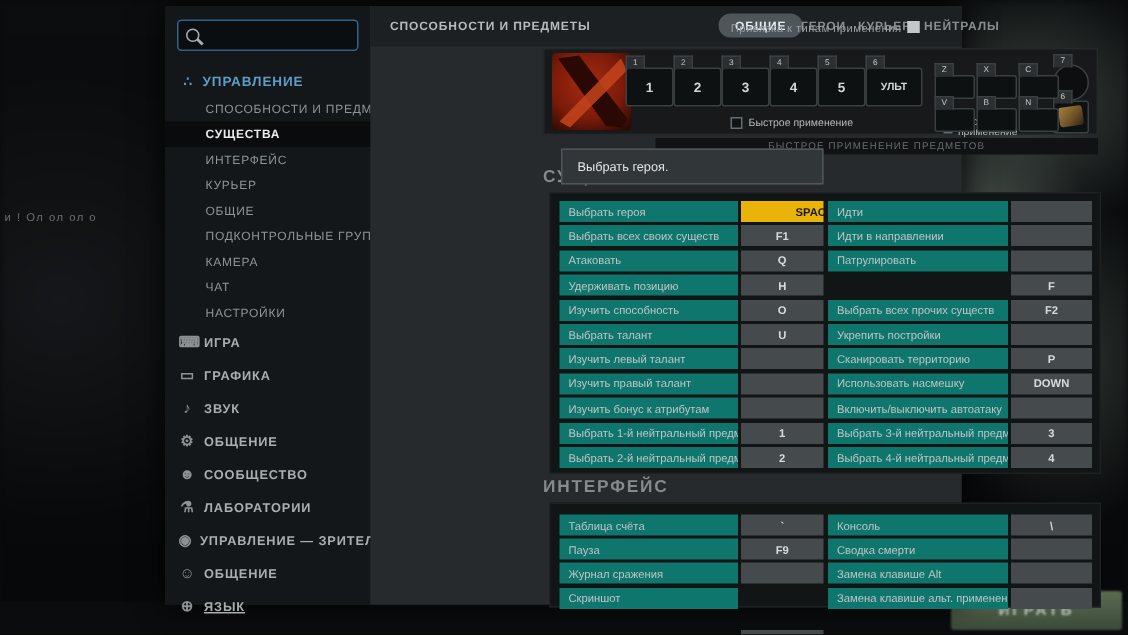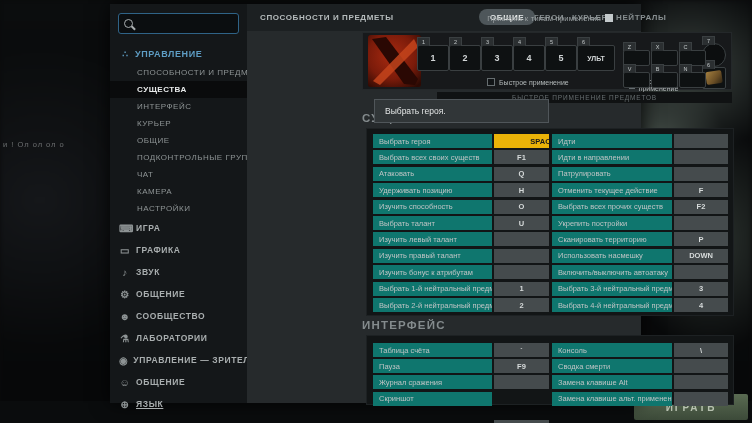--- a/index.html
+++ b/index.html
@@ -116,22 +116,22 @@
         <span class="ic">∴</span>
         <span>УПРАВЛЕНИЕ</span>
       </div>
       <div class="nav-list" id="nav-list">
           <div class="nav-item">СПОСОБНОСТИ И ПРЕДМЕТЫ</div>
           <div class="nav-item selected">СУЩЕСТВА</div>
           <div class="nav-item">ИНТЕРФЕЙС</div>
           <div class="nav-item">КУРЬЕР</div>
           <div class="nav-item">ОБЩИЕ</div>
           <div class="nav-item">ПОДКОНТРОЛЬНЫЕ ГРУППЫ</div>
+          <div class="nav-item">КАМЕРА</div>
           <div class="nav-item">ЧАТ</div>
-          <div class="nav-item">КАМЕРА</div>
           <div class="nav-item">НАСТРОЙКИ</div>
         </div>
       <div class="menu-list" id="menu-list">
           <div class="menu-item">
             <div class="ic" style="position: static;">⌨</div>
             <div class="" style="position: static;">ИГРА</div>
           </div>
           <div class="menu-item">
             <div class="ic" style="position: static;">▭</div>
             <div class="" style="position: static;">ГРАФИКА</div>
@@ -269,21 +269,20 @@
         <div class="row-label" style="left: 126px; top: 277.6px; width: 119px;">Выбрать 1-й нейтральный предмет</div>
         <div class="row-key" style="left: 247px; top: 277.6px; width: 55px;">1</div>
         <div class="row-label" style="left: 126px; top: 294px; width: 119px;">Выбрать 2-й нейтральный предмет</div>
         <div class="row-key" style="left: 247px; top: 294px; width: 55px;">2</div>
         <div class="row-label" style="left: 305px; top: 130px; width: 120px;">Идти</div>
         <div class="row-key" style="left: 427px; top: 130px; width: 54px;"></div>
         <div class="row-label" style="left: 305px; top: 146.4px; width: 120px;">Идти в направлении</div>
         <div class="row-key" style="left: 427px; top: 146.4px; width: 54px;"></div>
         <div class="row-label" style="left: 305px; top: 162.8px; width: 120px;">Патрулировать</div>
         <div class="row-key" style="left: 427px; top: 162.8px; width: 54px;"></div>
-        <div class="row-label" style="left: 305px; top: 179.2px; width: 120px;">Отменить текущее действие</div>
         <div class="row-key" style="left: 427px; top: 179.2px; width: 54px;">F</div>
         <div class="row-label" style="left: 305px; top: 195.6px; width: 120px;">Выбрать всех прочих существ</div>
         <div class="row-key" style="left: 427px; top: 195.6px; width: 54px;">F2</div>
         <div class="row-label" style="left: 305px; top: 212px; width: 120px;">Укрепить постройки</div>
         <div class="row-key" style="left: 427px; top: 212px; width: 54px;"></div>
         <div class="row-label" style="left: 305px; top: 228.4px; width: 120px;">Сканировать территорию</div>
         <div class="row-key" style="left: 427px; top: 228.4px; width: 54px;">P</div>
         <div class="row-label" style="left: 305px; top: 244.8px; width: 120px;">Использовать насмешку</div>
         <div class="row-key" style="left: 427px; top: 244.8px; width: 54px;">DOWN</div>
         <div class="row-label" style="left: 305px; top: 261.2px; width: 120px;">Включить/выключить автоатаку</div>

